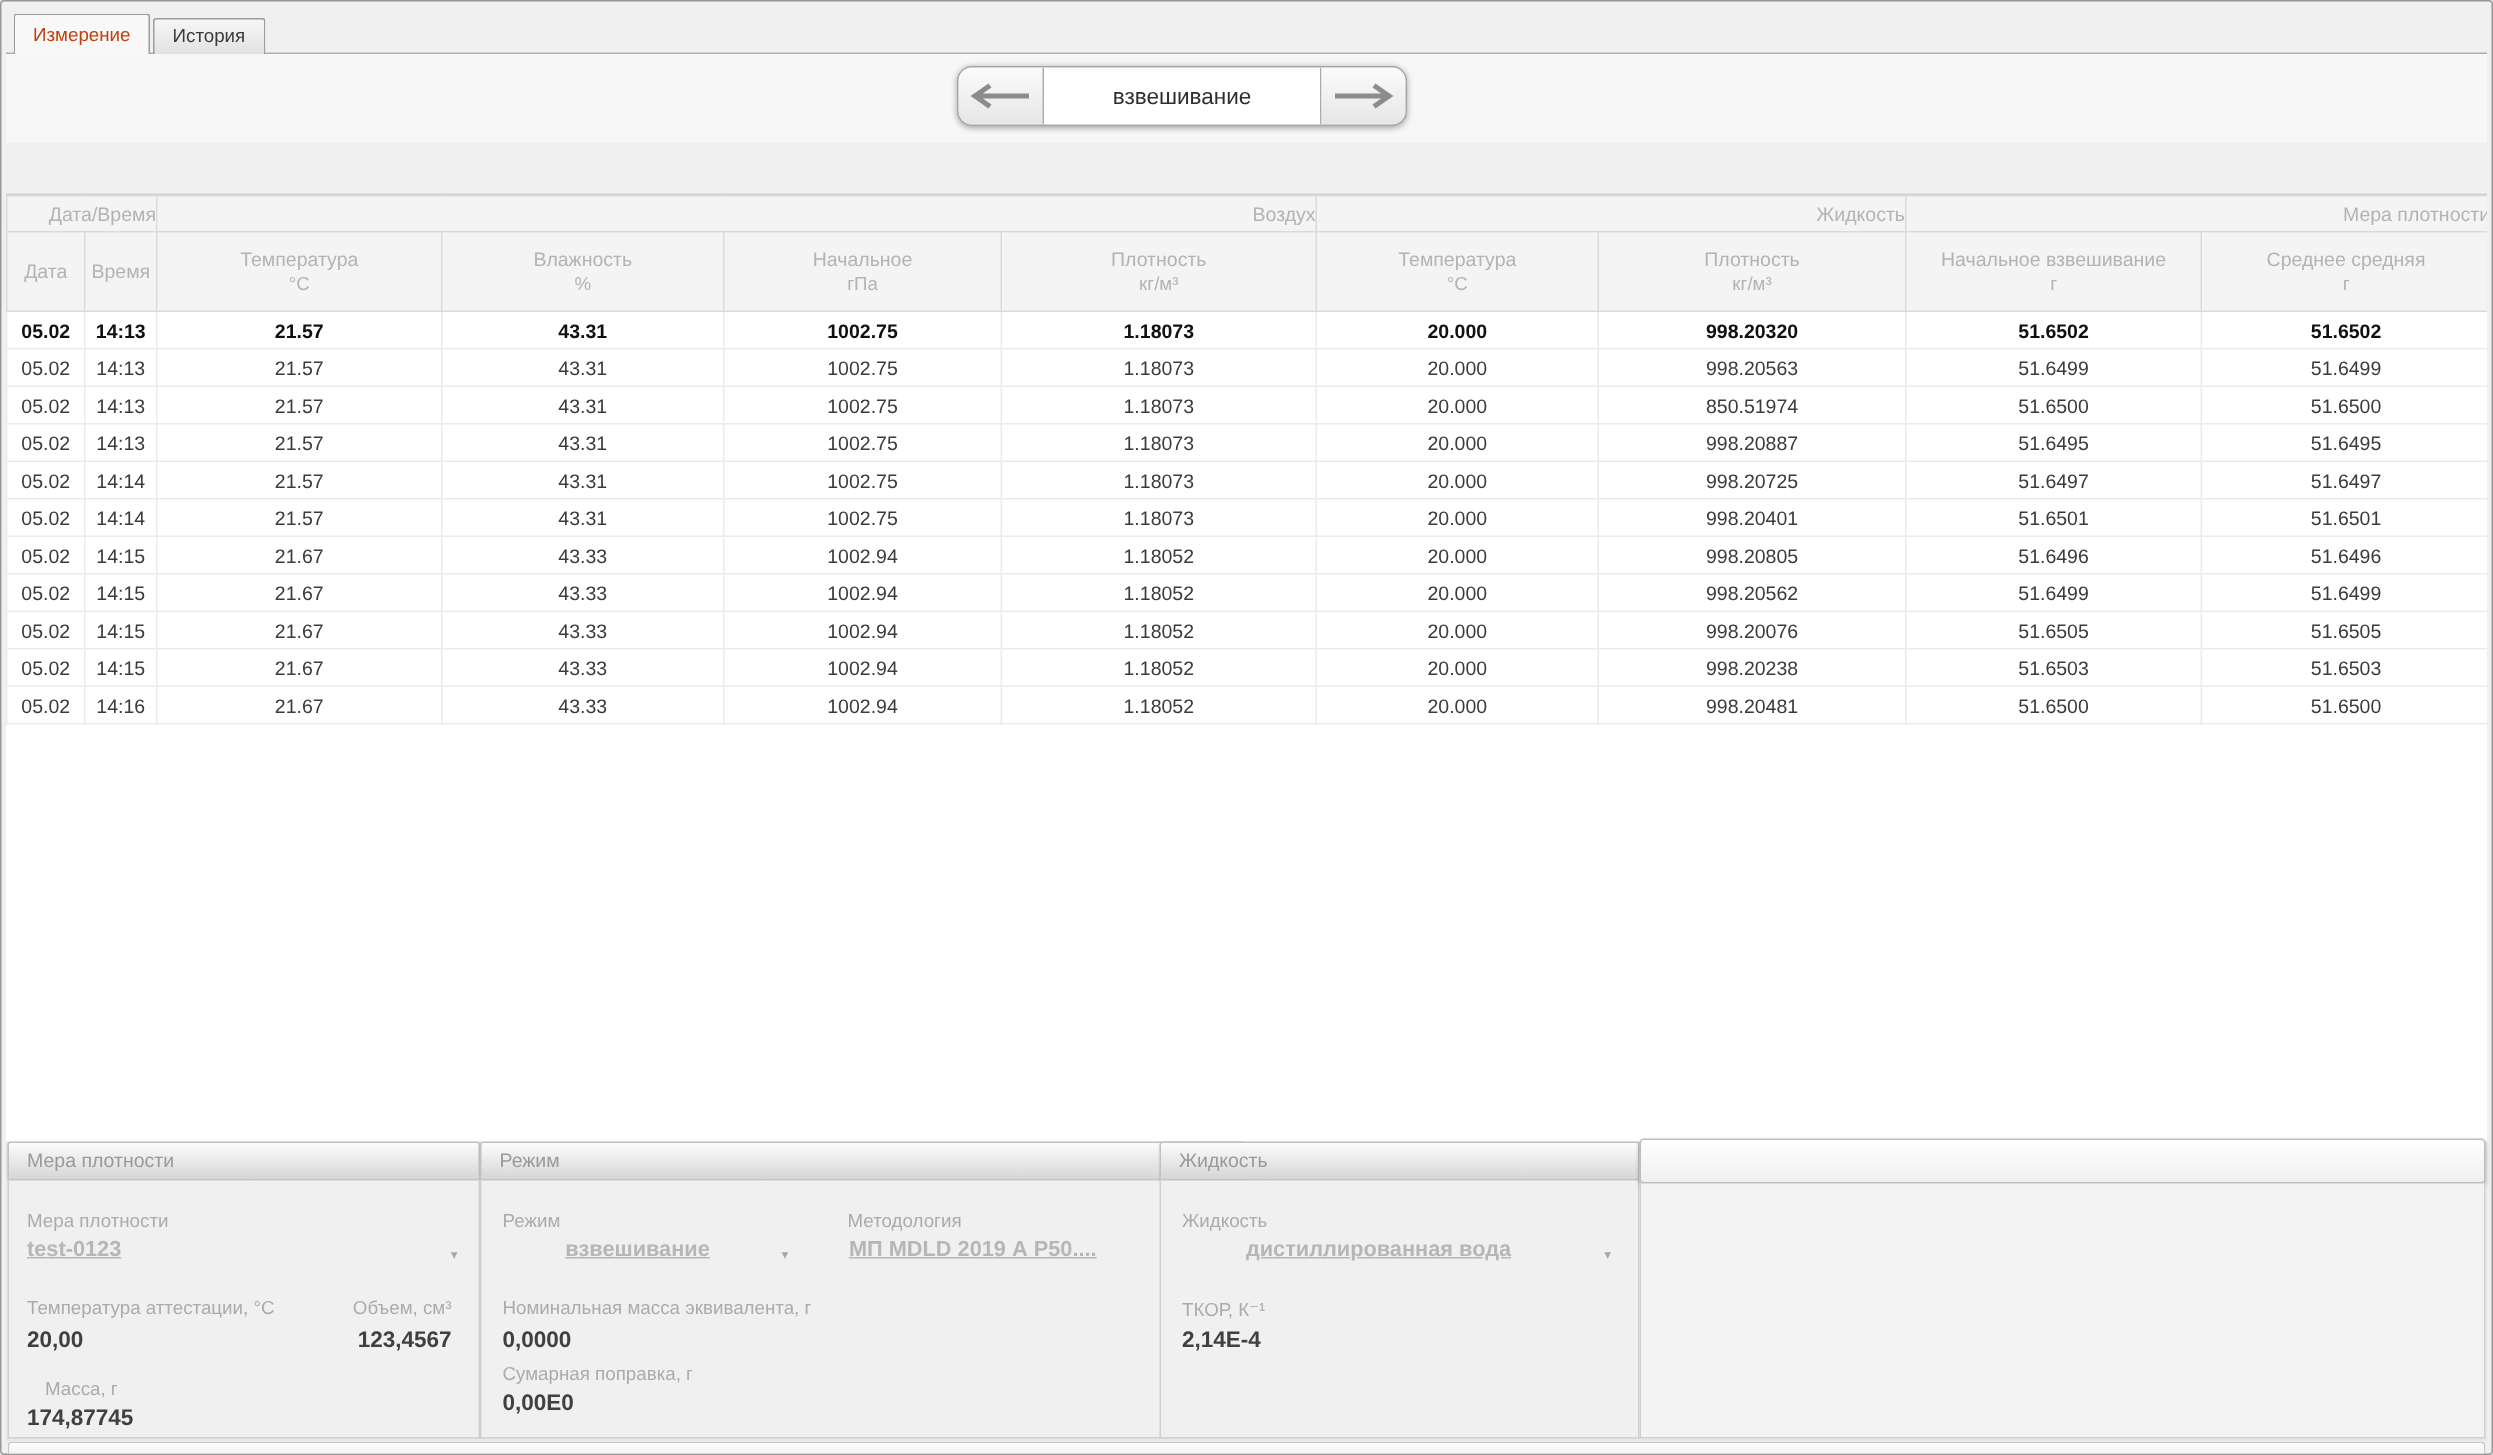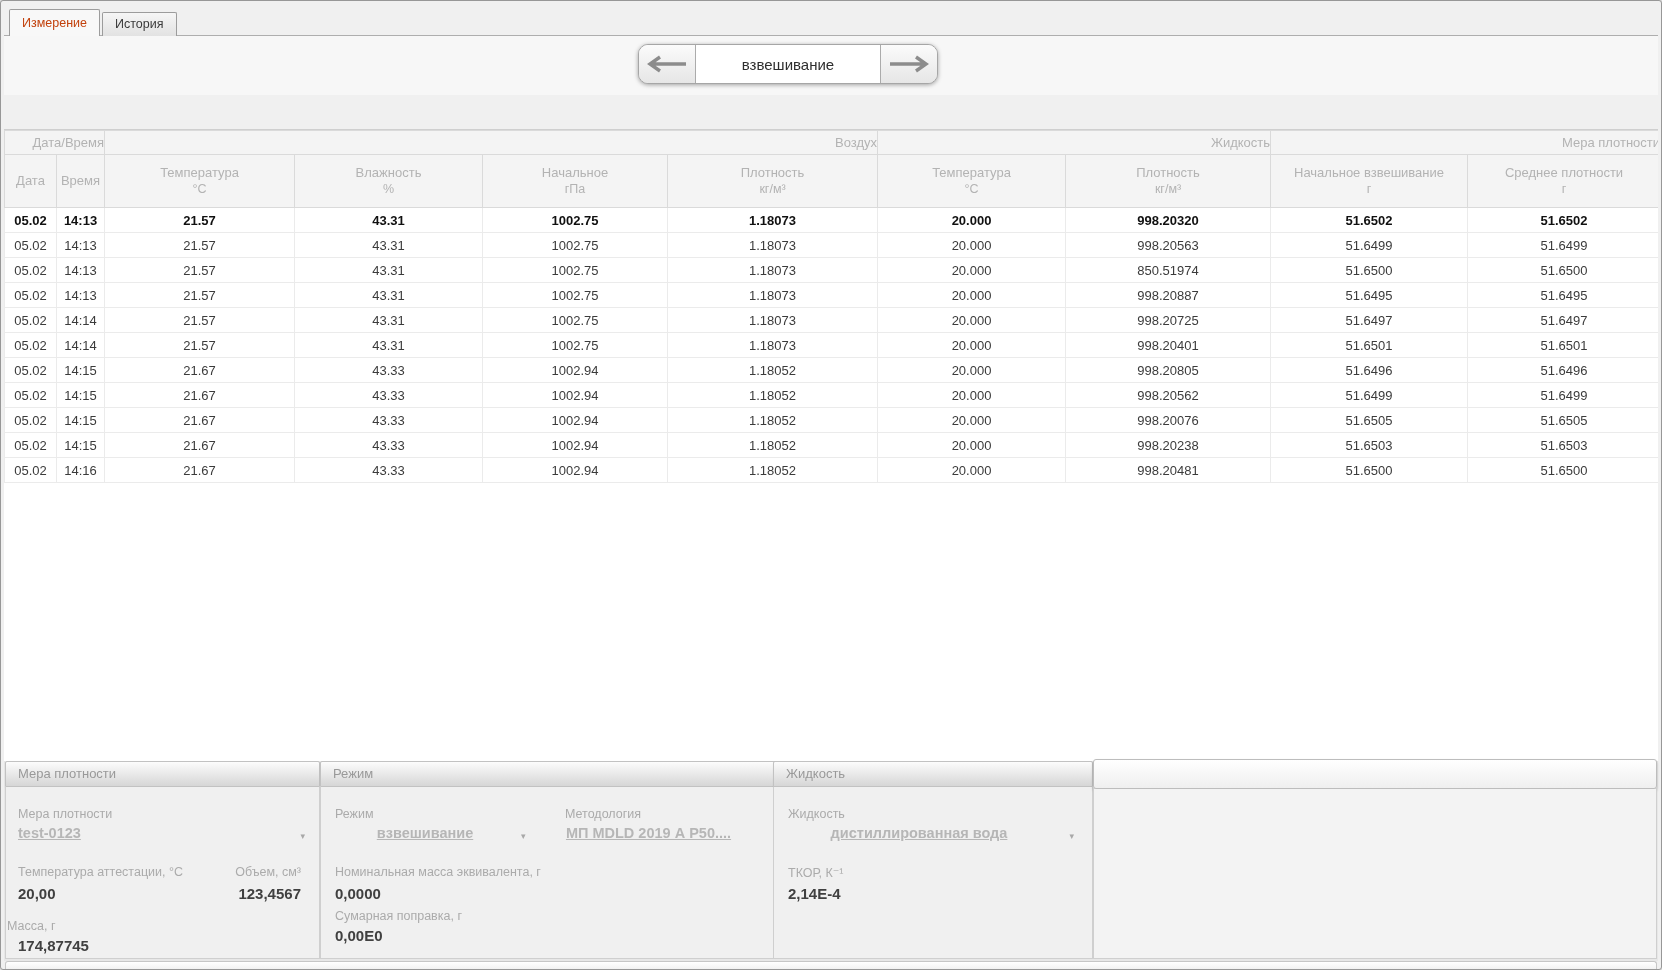--- a/index.html
+++ b/index.html
@@ -159,21 +159,21 @@
             </th>
             <th>
               <div>Плотность</div>
               <div class="unit">кг/м³</div>
             </th>
             <th>
               <div>Начальное взвешивание</div>
               <div class="unit">г</div>
             </th>
             <th>
-              <div>Среднее плотности</div>
+              <div>Среднее средняя</div>
               <div class="unit">г</div>
             </th>
           </tr>
         </thead>
       <tbody>
           <tr class="first">
             <td>05.02</td>
             <td>14:13</td>
             <td>21.57</td>
             <td>43.31</td>
@@ -315,21 +315,21 @@
         <span>Мера плотности</span>
       </header>
       <div class="panel-body">
         <div class="f-label" style="left:12px;top:20px">Мера плотности</div>
         <div class="dd-value" style="left:12px;top:38px;text-align:left">test-0123</div>
         <div class="dd-arrow" style="right:14px;top:44px">▾</div>
         <div class="f-label" style="left:12px;top:78px">Температура аттестации, °С</div>
         <div class="f-value" style="left:12px;top:98px">20,00</div>
         <div class="f-label" style="right:18px;top:78px;text-align:right">Объем, см³</div>
         <div class="f-value" style="right:18px;top:98px;text-align:right">123,4567</div>
-        <div class="f-label" style="left:1px;top:132px">Масса, г</div>
+        <div class="f-label" style="left:24px;top:132px">Масса, г</div>
         <div class="f-value" style="left:12px;top:150px">174,87745</div>
       </div>
     </section>
 
     <section class="panel" style="left:316px;width:510px">
       <header class="panel-header">
         <span>Режим</span>
       </header>
       <div class="panel-body">
         <div class="f-label" style="left:14px;top:20px">Режим</div>

